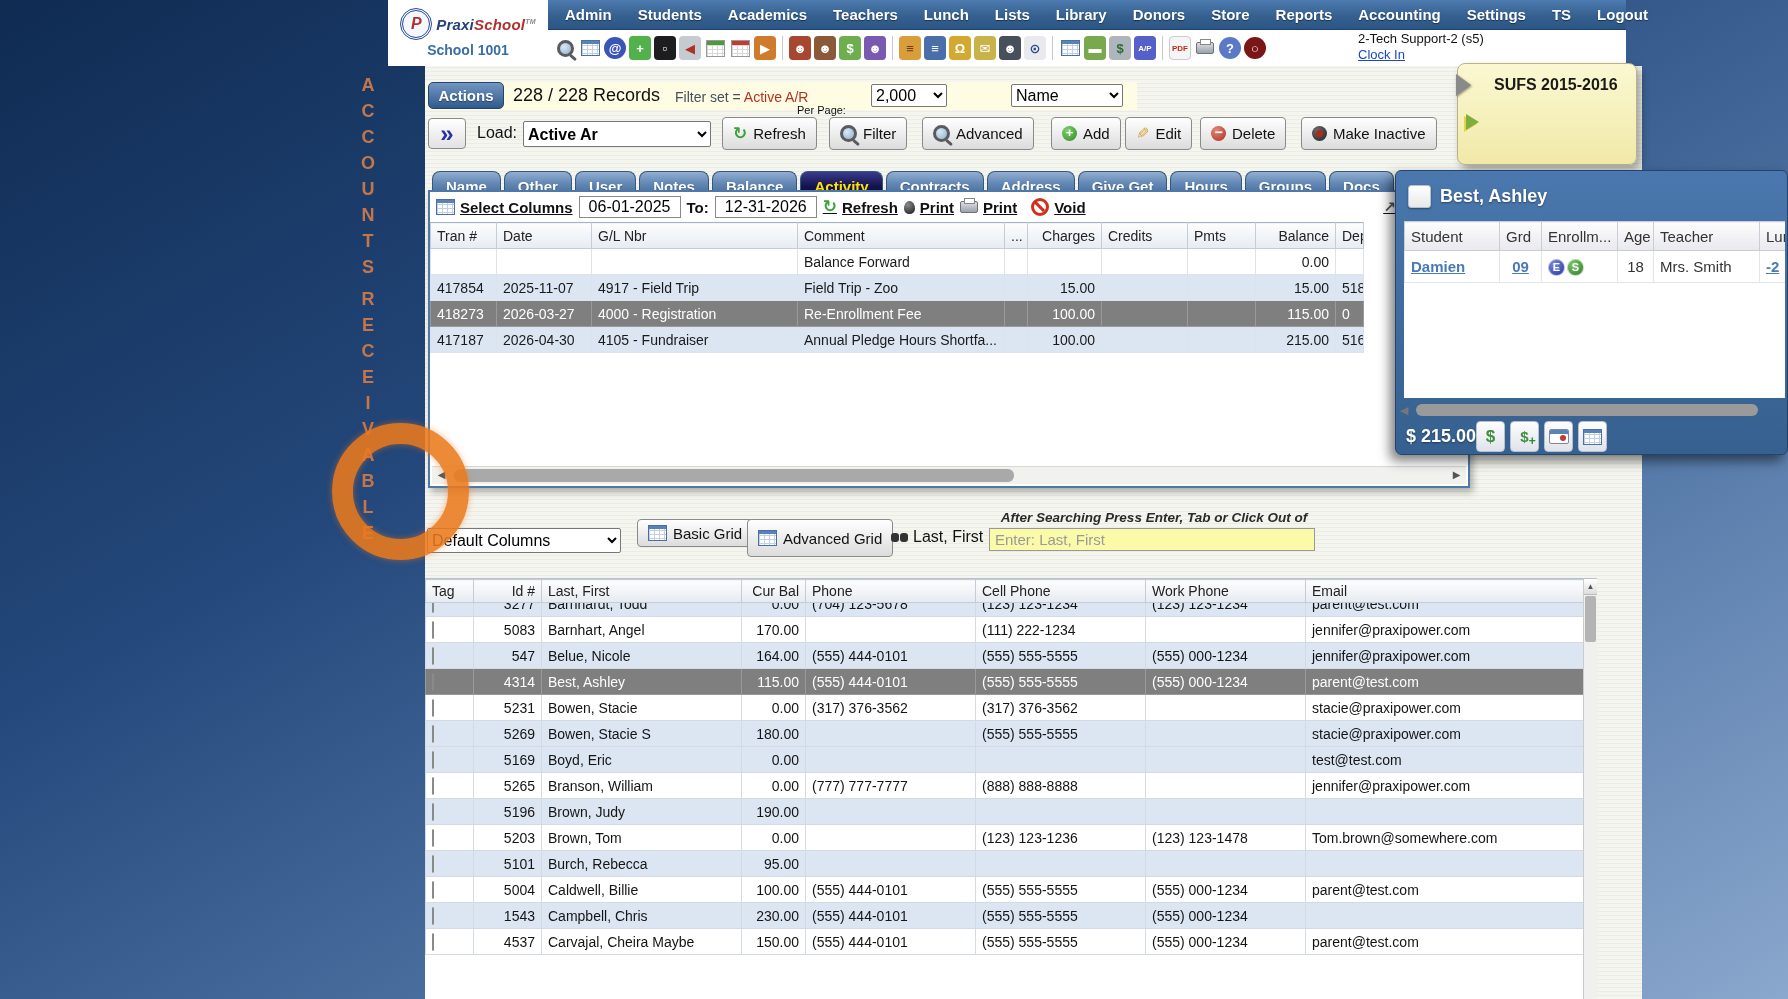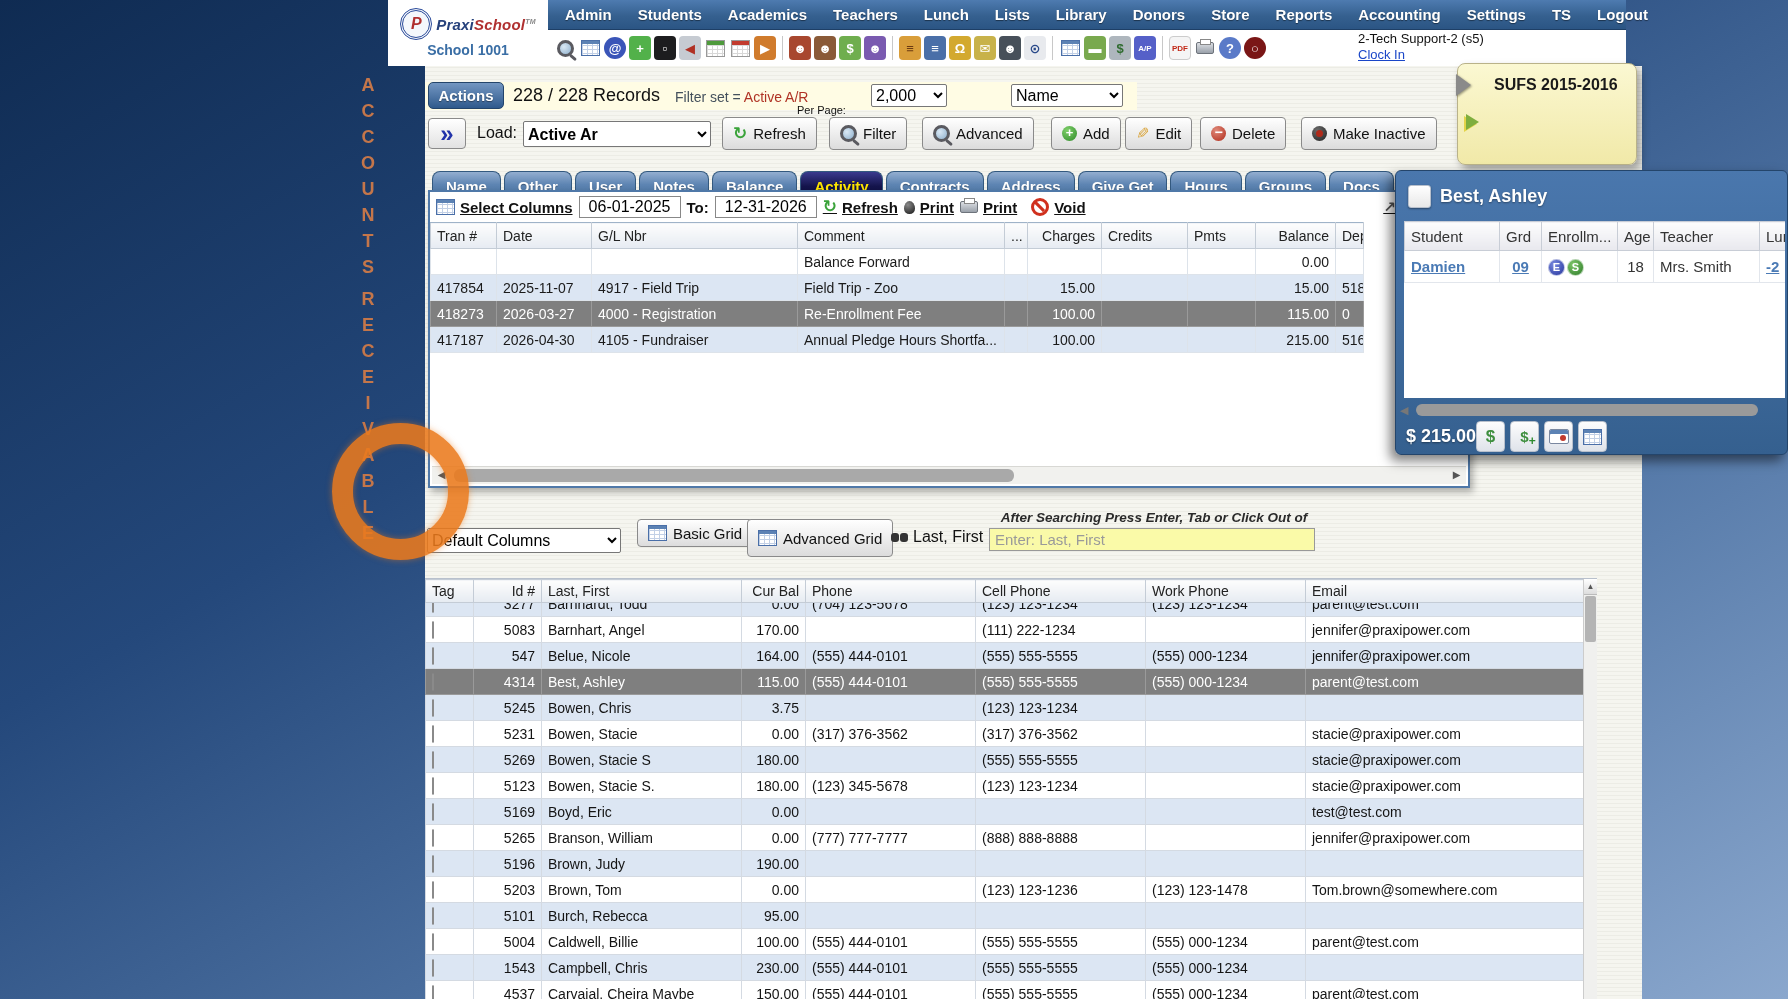--- a/index.html
+++ b/index.html
@@ -541,57 +541,37 @@
             <tr class="sel">
               <td><span class="cb"></span></td>
               <td class="tright">4314</td>
               <td>Best, Ashley</td>
               <td class="tright">115.00</td>
               <td>(555) 444-0101</td>
               <td>(555) 555-5555</td>
               <td>(555) 000-1234</td>
               <td>parent@test.com</td>
             </tr>
-            <tr class="blue">
-              <td><span class="cb"></span></td>
-              <td class="tright">5245</td>
-              <td>Bowen, Chris</td>
-              <td class="tright">3.75</td>
-              <td></td>
-              <td>(123) 123-1234</td>
-              <td></td>
-              <td></td>
-            </tr>
             <tr>
               <td><span class="cb"></span></td>
               <td class="tright">5231</td>
               <td>Bowen, Stacie</td>
               <td class="tright">0.00</td>
               <td>(317) 376-3562</td>
               <td>(317) 376-3562</td>
               <td></td>
               <td>stacie@praxipower.com</td>
             </tr>
             <tr class="blue">
               <td><span class="cb"></span></td>
               <td class="tright">5269</td>
               <td>Bowen, Stacie S</td>
               <td class="tright">180.00</td>
               <td></td>
               <td>(555) 555-5555</td>
-              <td></td>
-              <td>stacie@praxipower.com</td>
-            </tr>
-            <tr>
-              <td><span class="cb"></span></td>
-              <td class="tright">5123</td>
-              <td>Bowen, Stacie S.</td>
-              <td class="tright">180.00</td>
-              <td>(123) 345-5678</td>
-              <td>(123) 123-1234</td>
               <td></td>
               <td>stacie@praxipower.com</td>
             </tr>
             <tr class="blue">
               <td><span class="cb"></span></td>
               <td class="tright">5169</td>
               <td>Boyd, Eric</td>
               <td class="tright">0.00</td>
               <td></td>
               <td></td>

